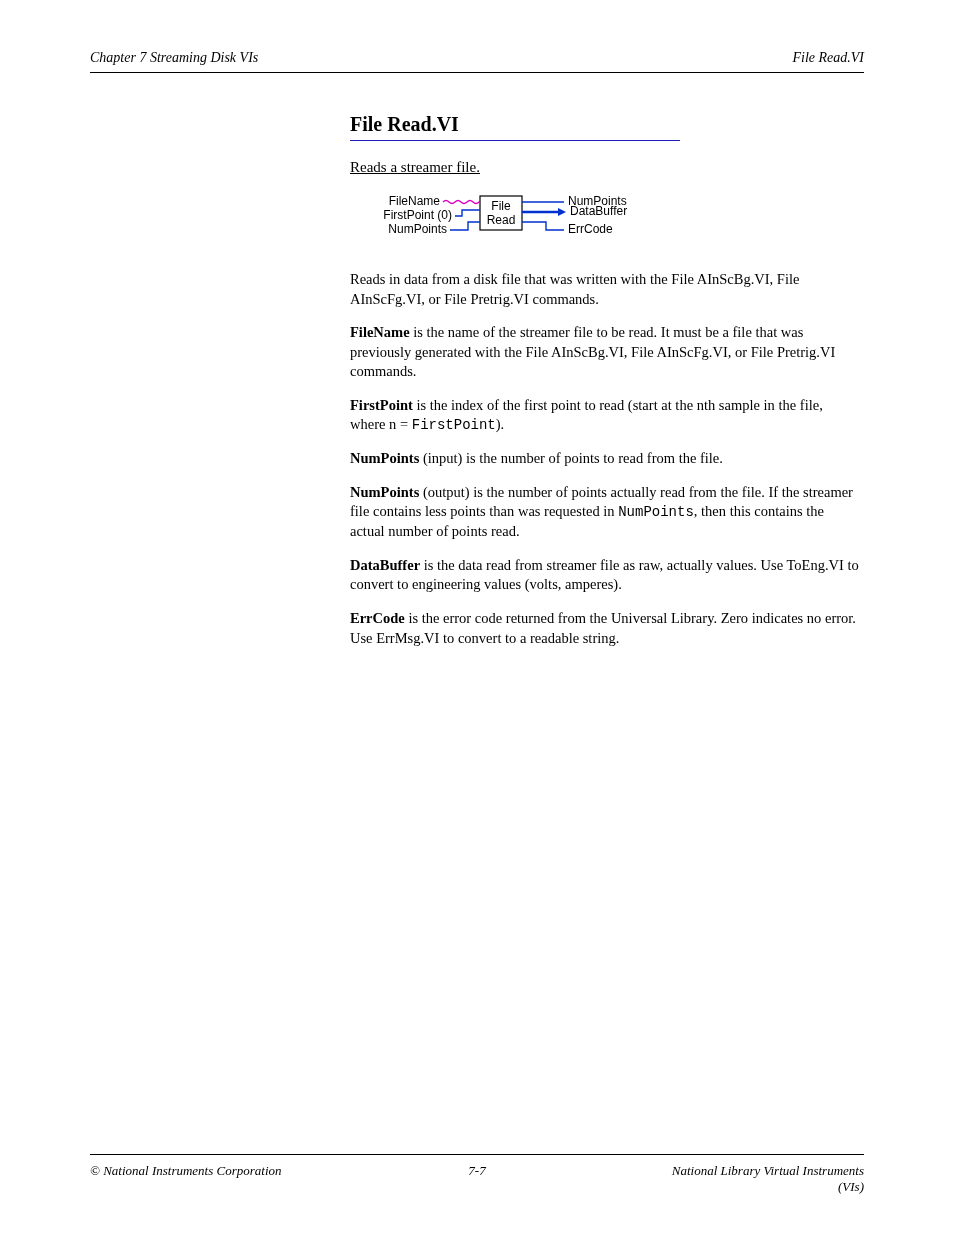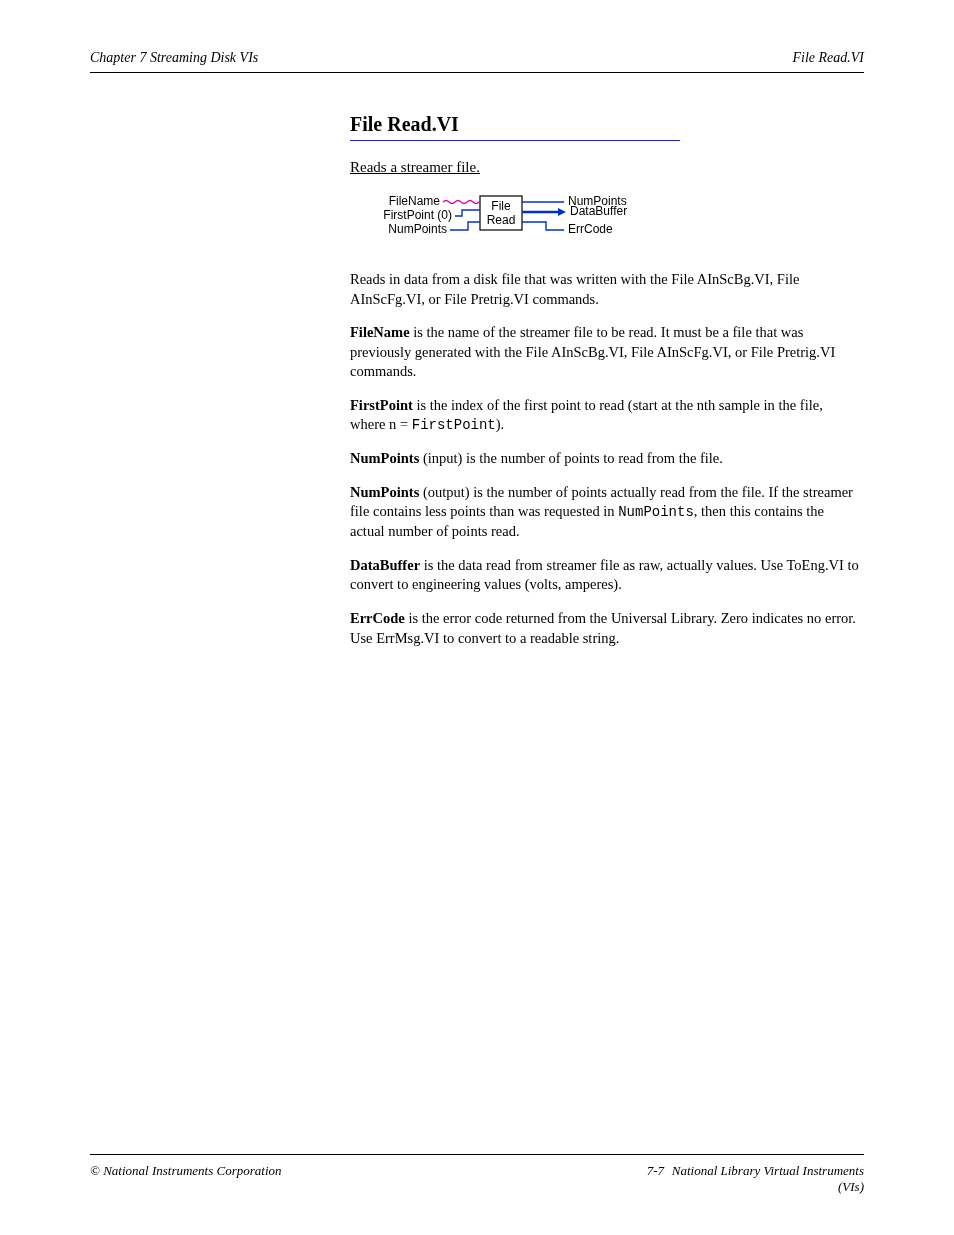--- a/index.html
+++ b/index.html
@@ -69,21 +69,21 @@
   margin-top: 20px;
 }
 .footer-row {
   display: flex;
   justify-content: space-between;
   font-size: 13px;
   margin-top: 8px;
   font-style: italic;
 }
 .footer-center {
-  text-align: right;
+  text-align: center;
   flex: 1;
 }
 .footer-left, .footer-right { width: 200px; }
 .footer-right { text-align: right; }
 .footer-block {
   position: absolute;
   left: 90px;
   right: 90px;
   bottom: 40px;
 }

